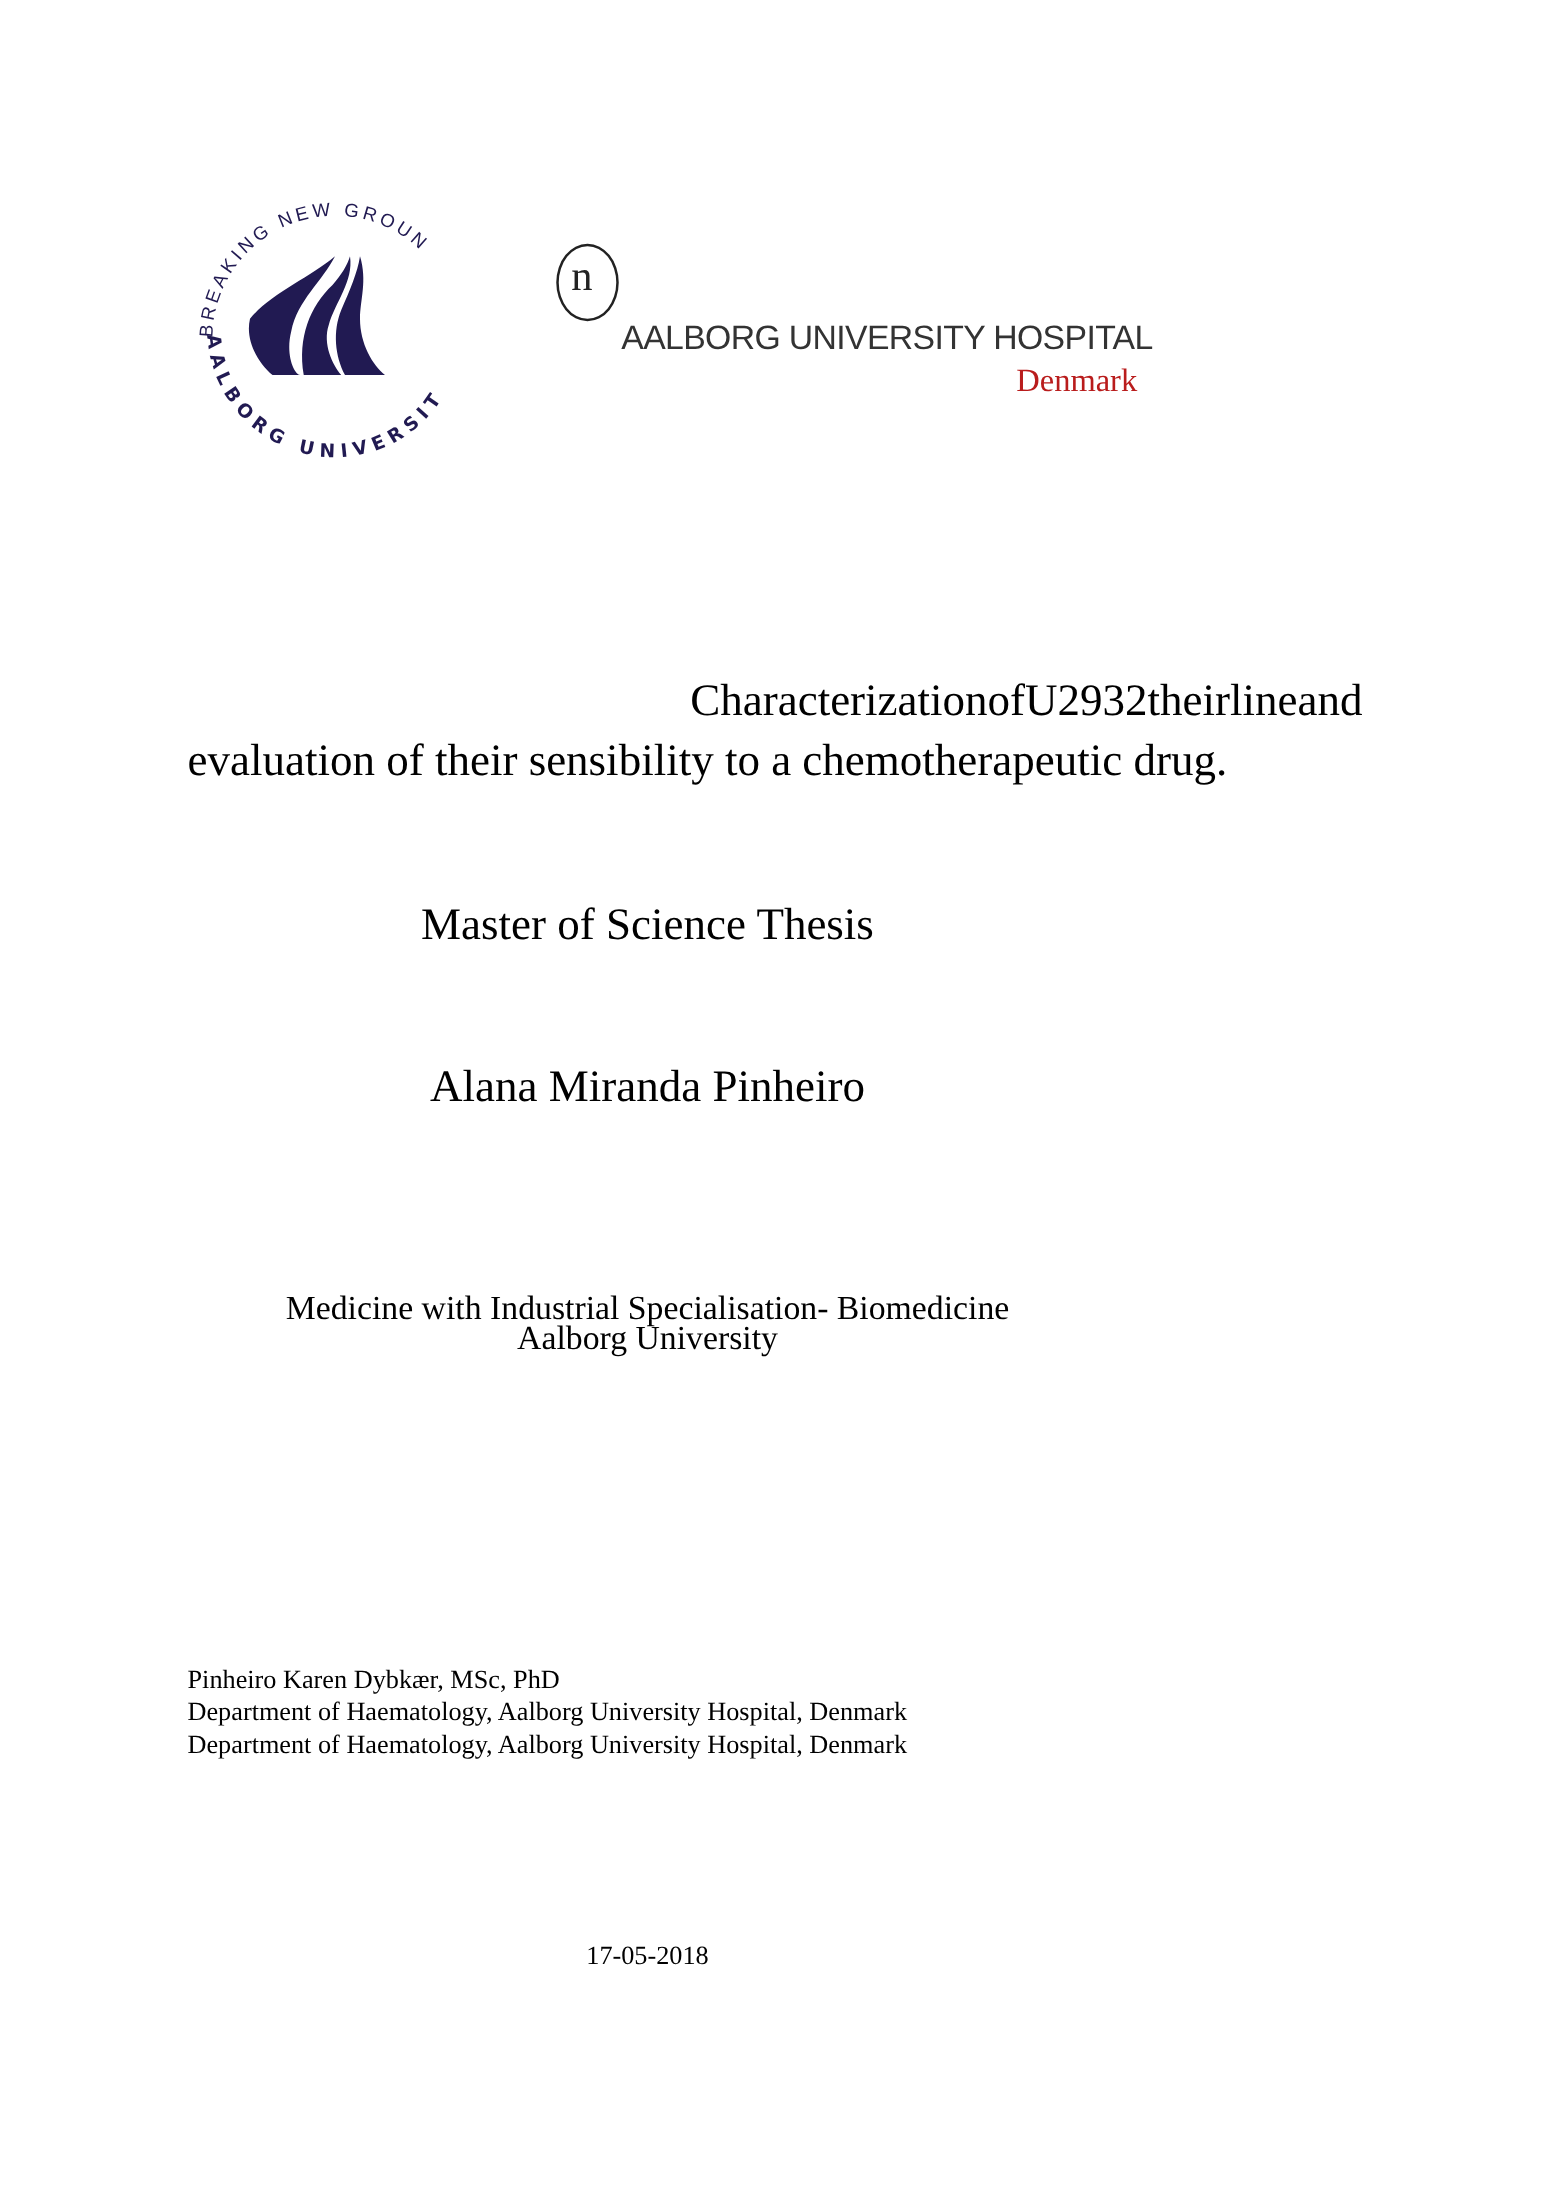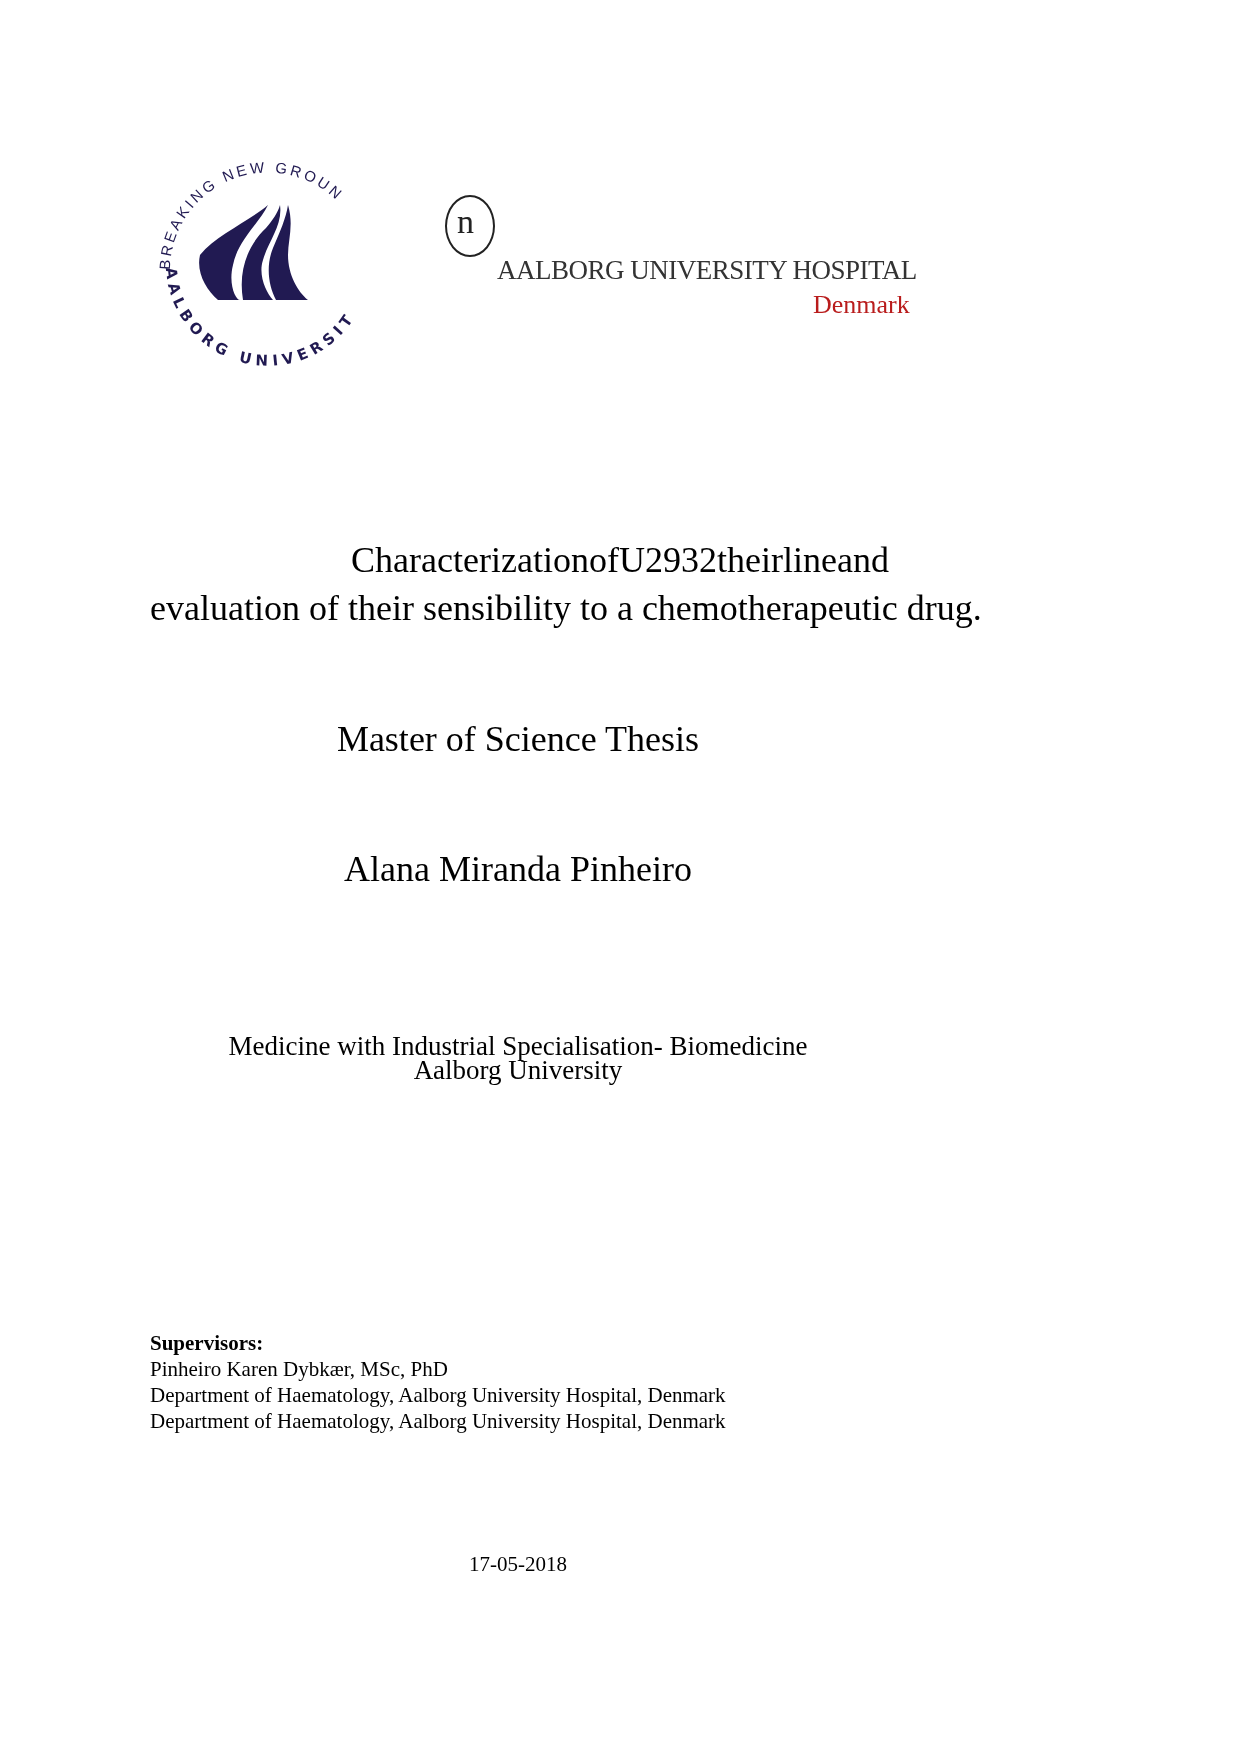--- a/index.html
+++ b/index.html
@@ -1,25 +1,25 @@
 <!DOCTYPE html>
 <html><head>
 <meta charset="utf-8">
 <style>
   html, body { margin:0; padding:0; background:#ffffff; }
   body { width:1241px; height:1754px; position:relative; overflow:hidden; font-family:"Liberation Serif", serif; color:#000; }
   .abs { position:absolute; }
   #aau-logo { left:148px; top:150px; width:240px; height:240px; }
   #aauh-logo { left:445px; top:195px; width:480px; height:130px; }
-  .hosp-name { position:absolute; left:52px; top:60px; font-family:Liberation Serif, serif; font-size:27px; color:#333; letter-spacing:-0.5px; white-space:nowrap; }
+  .hosp-name { position:absolute; left:52px; top:60px; font-family:Liberation Sans, sans-serif; font-size:27px; color:#333; letter-spacing:-0.5px; white-space:nowrap; }
   .hosp-country { position:absolute; left:368px; top:95px; font-family:Liberation Serif, serif; font-size:26px; color:#b91c1c; white-space:nowrap; }
   .n-circle { position:absolute; left:0; top:0; width:46px; height:58px; border:2px solid #222; border-radius:50%; }
   .n-letter { position:absolute; left:10px; top:6px; font-family:"Liberation Serif", serif; font-size:34px; color:#222; }
   #title { left:150px; top:536px; width:940px; font-size:36px; line-height:48px; text-align:justify; text-align-last:left; }
-  #title .l1 { display:flex; justify-content:center; }
+  #title .l1 { display:flex; justify-content:flex-end; }
   .center { left:0; width:1036px; text-align:center; }
   #degree { top:718px; font-size:36px; }
   #author { top:848px; font-size:36px; }
   #program { top:989px; font-size:27px;margin-top:42px; }
   #university { top:1055px; font-size:27px; }
   #supervisors { left:150px; top:1330px; font-size:21px; line-height:26px; }
   #supervisors .hdr { font-weight:bold; }
   #date { top:1552px; font-size:21px; }
 </style>
 </head>
@@ -64,19 +64,18 @@
   </div>
   <div>evaluation of their sensibility to a chemotherapeutic drug.</div>
 </div>
 
 <div id="degree" class="abs center">Master of Science Thesis</div>
 <div id="author" class="abs center">Alana Miranda Pinheiro</div>
 <div id="program" class="abs center">Medicine with Industrial Specialisation- Biomedicine</div>
 <div id="university" class="abs center">Aalborg University</div>
 
 <div id="supervisors" class="abs">
-  <div class="hdr">Supervisors:</div>
   <div>Pinheiro Karen Dybkær, MSc, PhD</div>
   <div>Department of Haematology, Aalborg University Hospital, Denmark</div>
   <div>Department of Haematology, Aalborg University Hospital, Denmark</div>
 </div>
 
 <div id="date" class="abs center">17-05-2018</div>
 
 </body></html>

